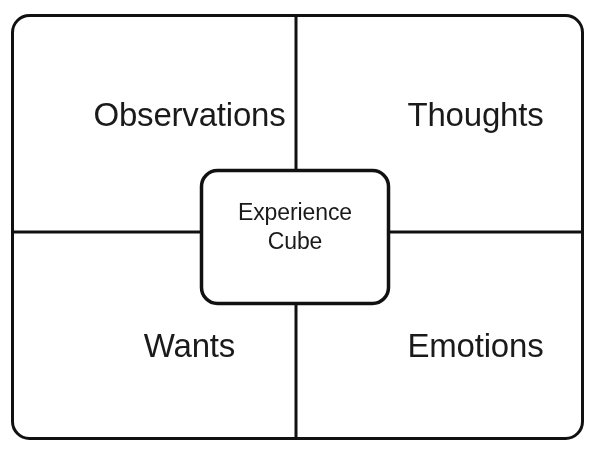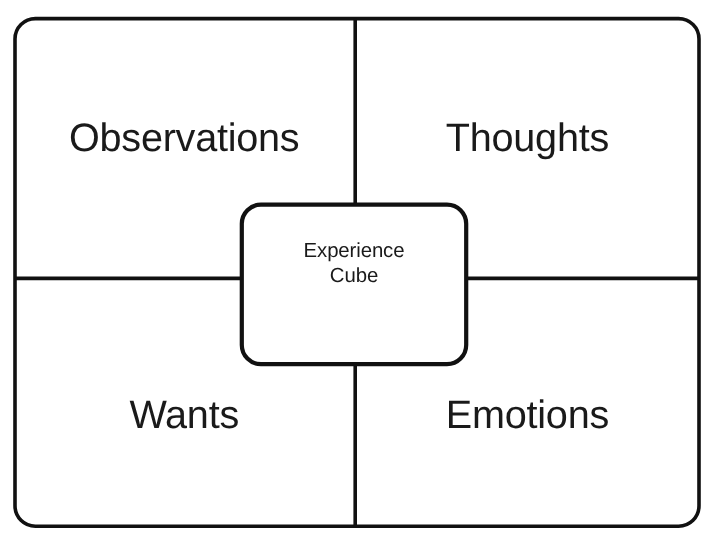--- a/index.html
+++ b/index.html
@@ -30,20 +30,21 @@
   }
   .quad-label {
     position: absolute;
     font-family: "Liberation Sans", sans-serif;
     font-size: 33px;
     font-weight: 400;
     color: #1a1a1a;
     letter-spacing: -0.2px;
     white-space: nowrap;
     line-height: 1;
+    padding-left: 36px;
   }
   #label-observations {
     left: 11px;
     top: 98px;
     width: 285px;
     text-align: center;
   }
   #label-thoughts {
     left: 296px;
     top: 98px;
@@ -62,21 +63,21 @@
     width: 287px;
     text-align: center;
   }
   #center-label {
     position: absolute;
     left: 203px;
     top: 198px;
     width: 184px;
     text-align: center;
     font-family: "Liberation Sans", sans-serif;
-    font-size: 17px;
+    font-size: 23px;
     font-weight: 400;
     color: #1a1a1a;
     line-height: 1.26;
     letter-spacing: -0.1px;
   }
   #center-label .cl-line {
     display: block;
   }
 </style>
 </head>

